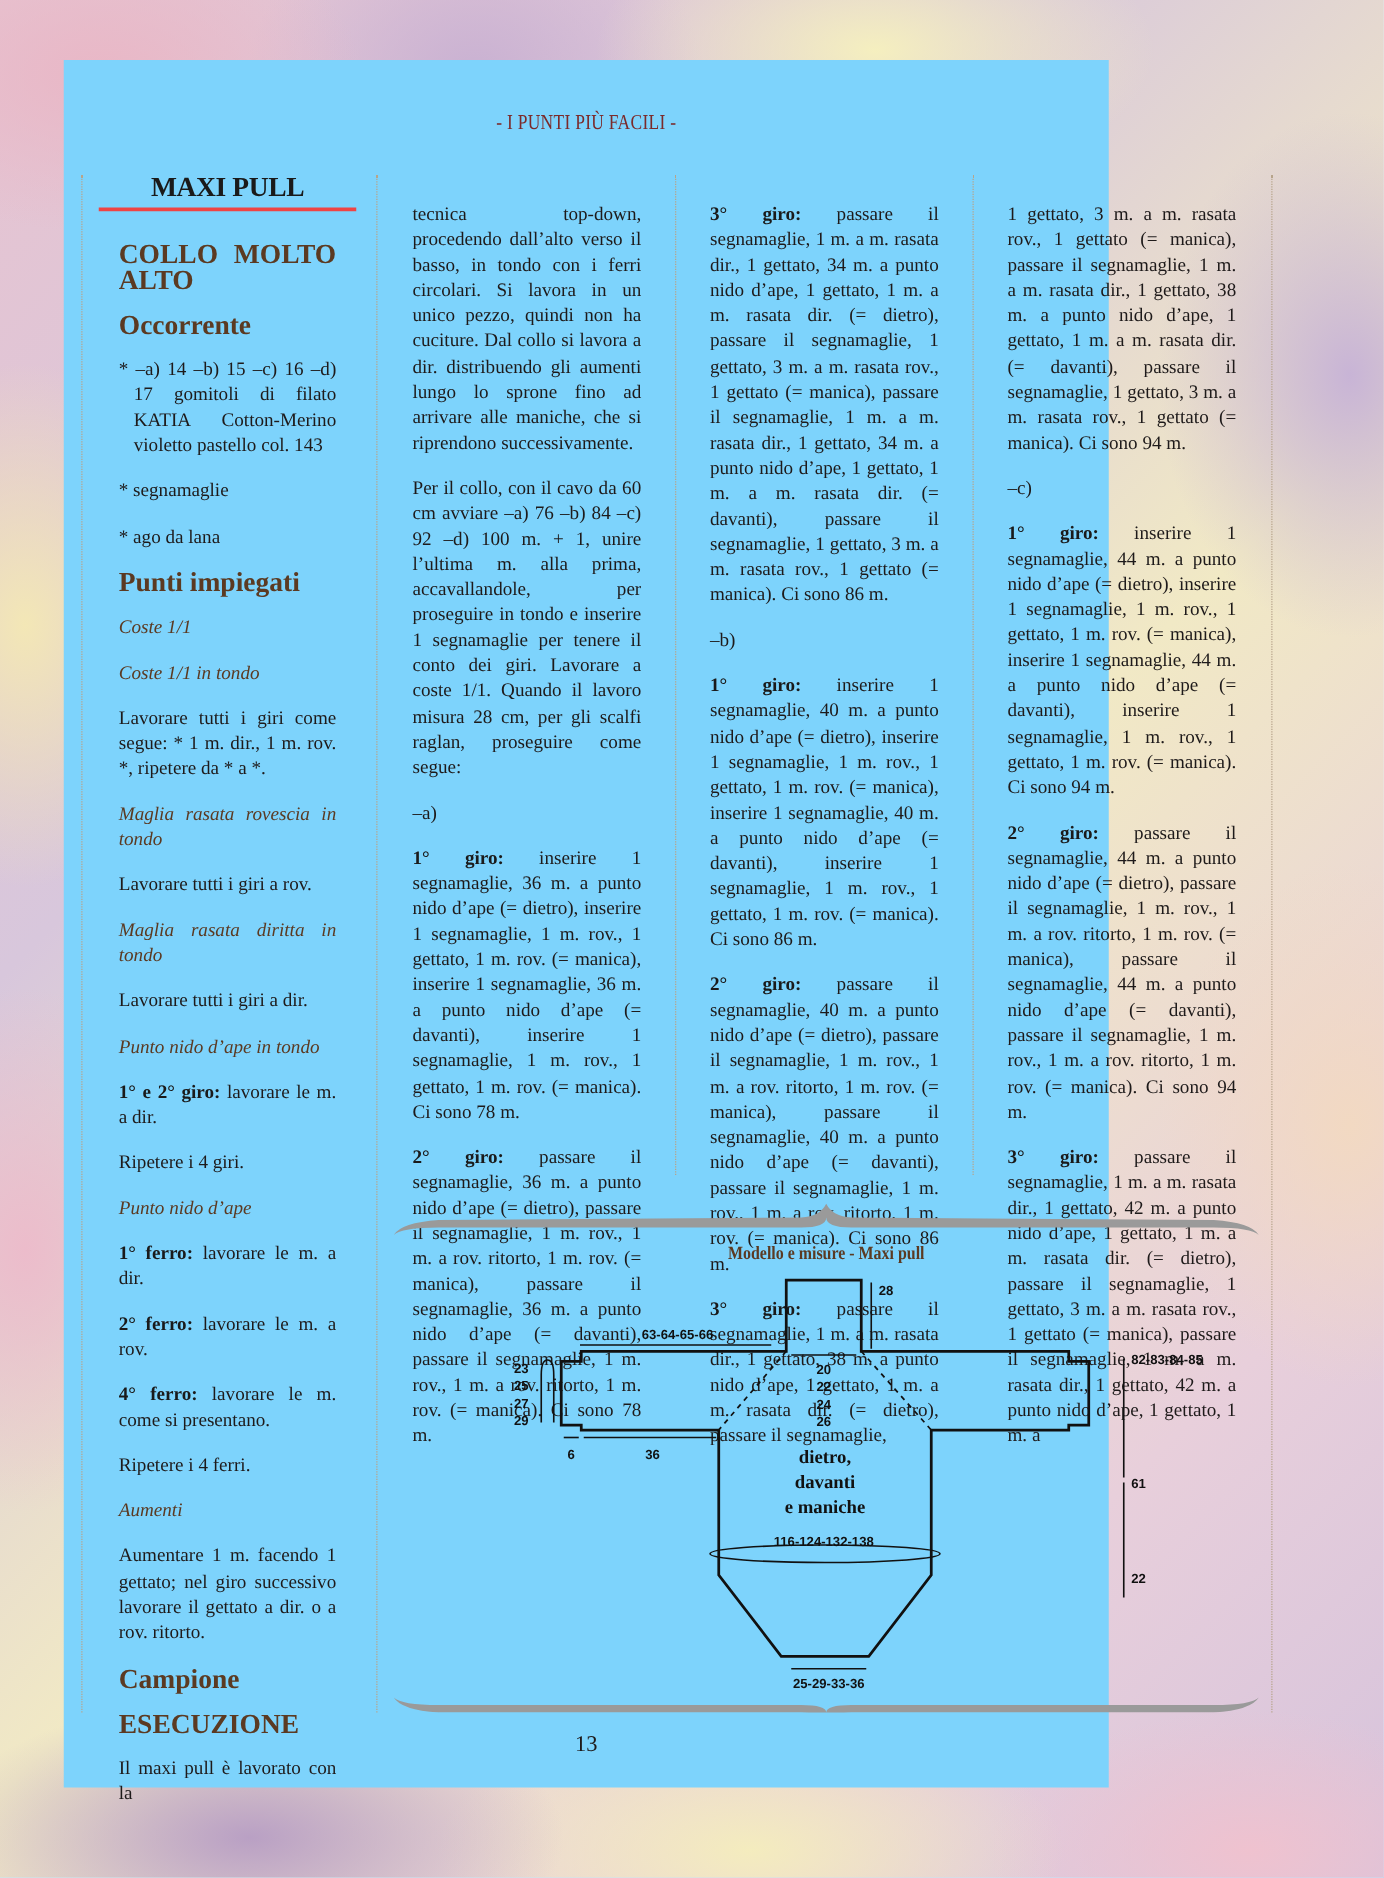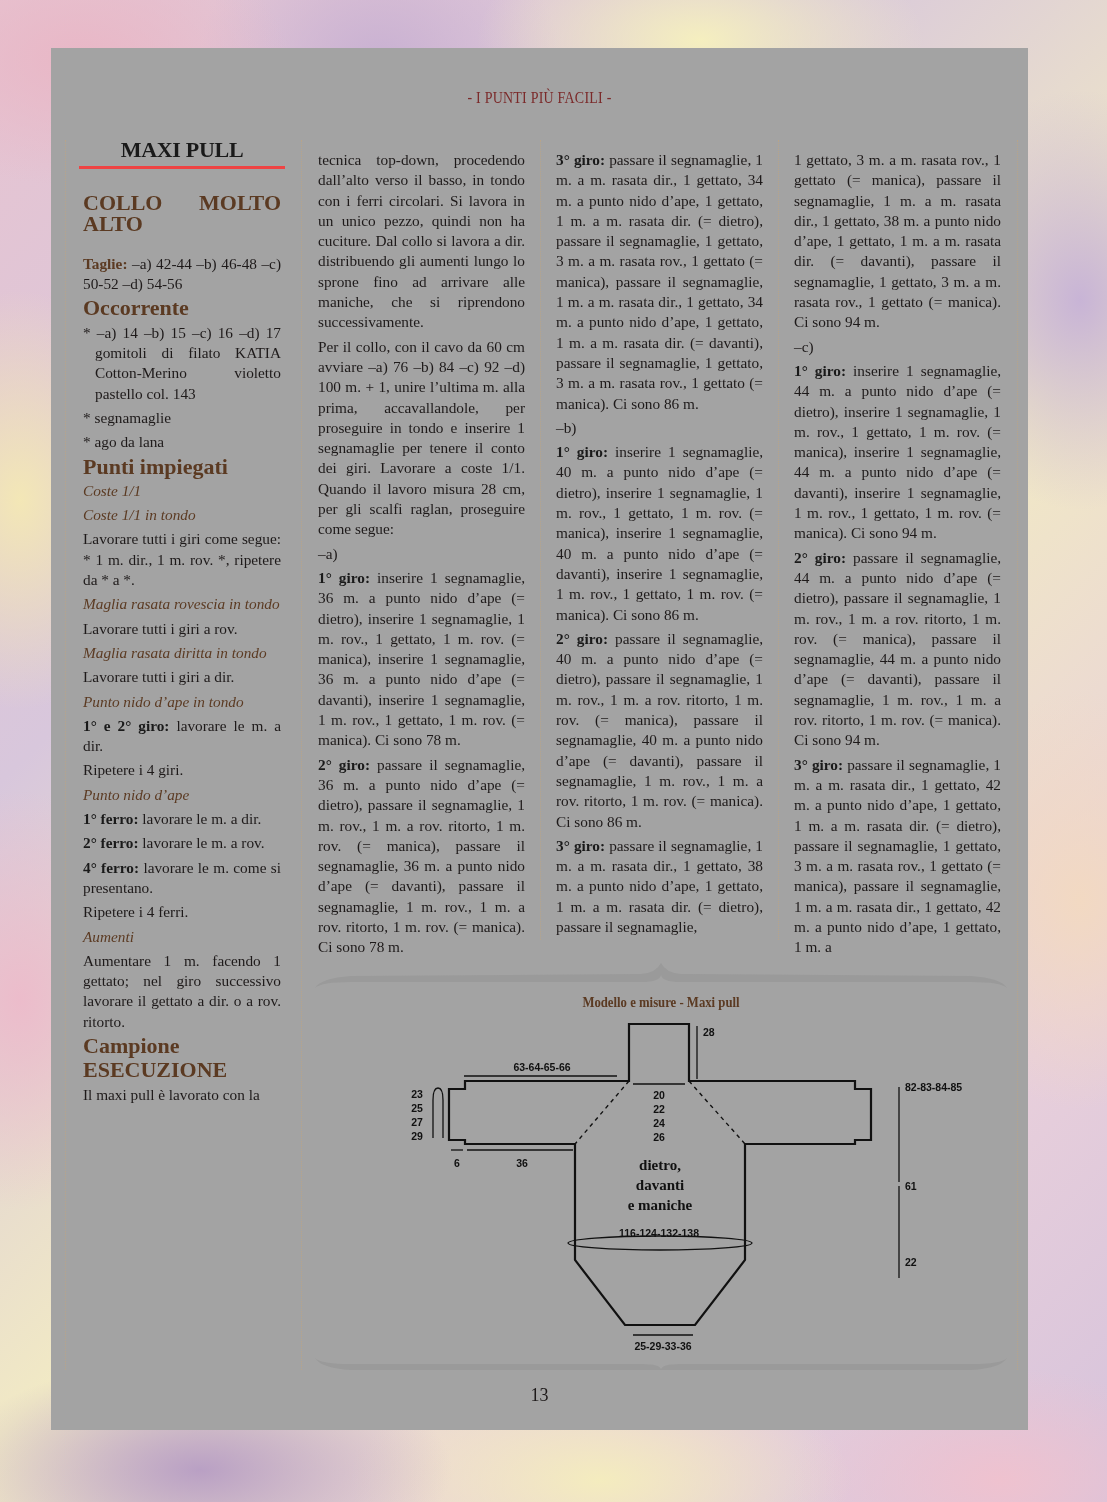--- a/index.html
+++ b/index.html
@@ -13,33 +13,33 @@
       radial-gradient(ellipse 220px 300px at 1080px 300px, #c8b4d6 0%, rgba(200,180,214,0) 70%),
       radial-gradient(ellipse 220px 300px at 1080px 900px, #f2d9c2 0%, rgba(242,217,194,0) 70%),
       radial-gradient(ellipse 200px 300px at 20px 500px, #f3e7b6 0%, rgba(243,231,182,0) 70%),
       radial-gradient(ellipse 200px 300px at 20px 1000px, #ecbccb 0%, rgba(236,188,203,0) 70%),
       radial-gradient(ellipse 360px 160px at 200px 1470px, #b9a0c4 0%, rgba(185,160,196,0) 70%),
       radial-gradient(ellipse 360px 160px at 600px 1480px, #f4ecbe 0%, rgba(244,236,190,0) 70%),
       radial-gradient(ellipse 300px 160px at 1000px 1480px, #efc2cf 0%, rgba(239,194,207,0) 70%),
       linear-gradient(135deg, #e7c4d1 0%, #d8c7dc 30%, #f1e9c5 55%, #e8cfdb 80%, #d6c3dc 100%);
   }
   .page {
-    position: absolute; left: 51px; top: 48px; width: 977px; height: 1382px;
-    background: #a3a3a3;
+    position: absolute; left: 51px; top: 48px; width: 836px; height: 1382px;
+    background: #7dd3fc;
   }
   .running-head {
     position: absolute; left: 0; right: 0; top: 40px; text-align: center;
     color: #7b2a2a; font-size: 17px; letter-spacing: 0.3px;
     transform: scaleX(0.82);
   }
   .col {
     position: absolute; top: 92px; font-size: 15.3px; line-height: 20.3px;
     color: #1e1a1a; text-align: justify;
   }
-  .col p { margin: 4px; }
+  .col p { margin: 16px; }
   .col1 { left: 28px; width: 206px; }
   .col2 { left: 263px; width: 215px; top: 98px; }
   .col3 { left: 501px; width: 215px; top: 98px; }
   .col4 { left: 739px; width: 215px; top: 98px; }
   .divider {
     position: absolute; width: 0; border-left: 1px dotted #b7a48a;
   }
   .title {
     font-family: "Liberation Serif", serif; font-weight: bold; font-size: 22px;
     text-align: center; color: #1a1a1a; letter-spacing: -0.3px;
@@ -68,21 +68,20 @@
 
   <div class="divider" style="left:14px; top:92px; height:1230px;"></div>
   <div class="divider" style="left:250px; top:92px; height:1230px;"></div>
   <div class="divider" style="left:489px; top:92px; height:800px;"></div>
   <div class="divider" style="left:727px; top:92px; height:800px;"></div>
   <div class="divider" style="left:966px; top:92px; height:1230px;"></div>
 
   <div class="col col1">
     <div class="title">MAXI PULL</div>
     <p class="section-head nogap">COLLO MOLTO ALTO</p>
-    <p style="margin-top:20px;"><span class="brown">Taglie:</span><span> –a) 42-44 –b) 46-48 –c) 50-52 –d) 54-56</span></p>
     <p class="section-head">Occorrente</p>
     <div id="materials-list">
         <p class="bullet">* –a) 14 –b) 15 –c) 16 –d) 17 gomitoli di filato KATIA Cotton-Merino violetto pastello col. 143</p>
         <p class="bullet">* segnamaglie</p>
         <p class="bullet">* ago da lana</p>
       </div>
     <p class="section-head">Punti impiegati</p>
     <p class="italic-head nogap">Coste 1/1</p>
     <div id="stitches-list">
         <p class="italic-head">Coste 1/1 in tondo</p>

